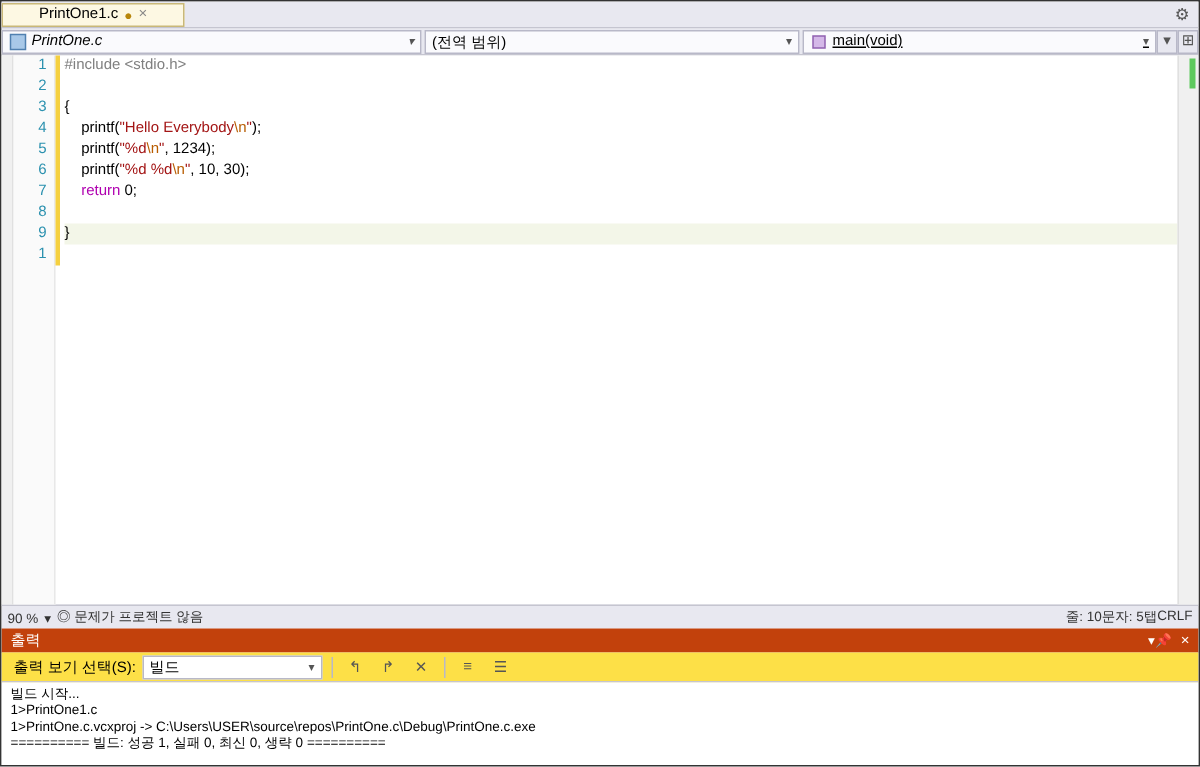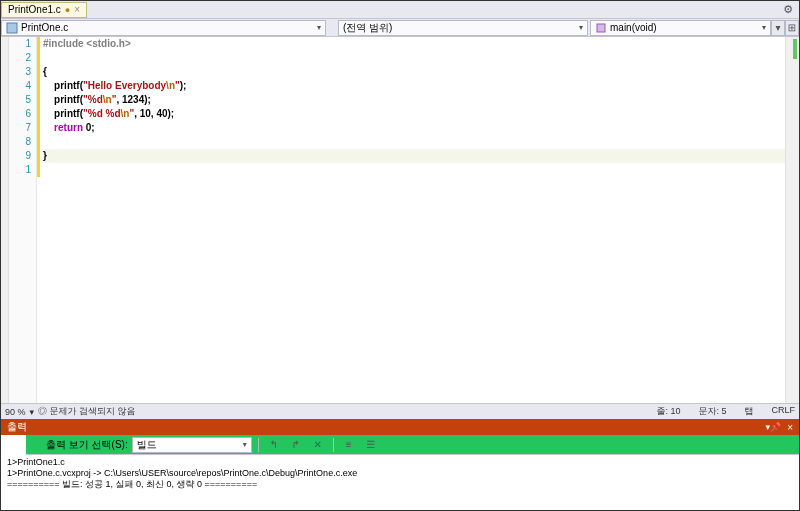--- a/index.html
+++ b/index.html
@@ -1,62 +1,62 @@
 <!DOCTYPE html>
 <html><head>
 <meta charset="utf-8">
 <style>
 * { margin: 0; padding: 0; box-sizing: border-box; font-family: "Segoe UI", Tahoma, sans-serif; }
 body { width: 800px; height: 511px; background: #fff; overflow: hidden; font-size: 10px; border: 1px solid #333; }
 
 .tab-bar { height: 18px; background: #e8e8f0; display: flex; align-items: center; border-bottom: 1px solid #c5c5d0; }
-.tab { height: 16px; padding: 1px 6px; background: #fdf8e3; border: 1px solid #c9b878; display: flex; align-items: center; gap: 4px; font-size: 10px; }
+.tab { height: 16px; padding: 1px 24px; background: #fdf8e3; border: 1px solid #c9b878; display: flex; align-items: center; gap: 4px; font-size: 10px; }
 .tab .dot { color: #b8860b; font-size: 9px; }
 .tab .close { color: #888; font-size: 10px; cursor: pointer; }
 .tab-bar .spacer { flex: 1; }
 .gear { padding: 0 6px; color: #555; font-size: 11px; }
 
 .nav-bar { height: 18px; background: #e8e8f0; display: flex; align-items: center; border-bottom: 1px solid #c5c5d0; font-size: 10px; }
 .nav-seg { display: flex; align-items: center; height: 16px; border: 1px solid #b8b8c8; background: #fafafd; padding: 0 4px; }
 .nav-icon { width: 12px; height: 12px; margin-right: 3px; }
 .nav-dd { color: #555; font-size: 8px; padding-left: 4px; }
-.nav-left { width: 325px; }
-.nav-mid { width: 250px; margin-left: 12px; }
-.nav-right { flex: 1; margin-left: 2px; }
+.nav-left { width: 280px; font-style: italic; }
+.nav-mid { width: 250px; margin-left: 2px; }
+.nav-right { flex: 1; margin-left: 2px; text-decoration: underline; }
 .split { width: 14px; text-align: center; color: #555; border: 1px solid #b8b8c8; height: 16px; line-height: 14px; }
 
 .editor { display: flex; height: 366px; background: #fff; }
 .margin-bar { width: 8px; background: #f0f0f0; border-right: 1px solid #e0e0e0; }
 .gutter { width: 28px; background: #fafafa; text-align: right; padding-right: 5px; color: #2b91af; font-family: Consolas, monospace; font-size: 10px; line-height: 14px; border-right: 1px solid #e8e8e8; }
 .gutter div { height: 14px; }
 .code-area { flex: 1; position: relative; font-family: Consolas, monospace; font-size: 10px; line-height: 14px; padding-left: 6px; }
 .code-area .yellow-bar { position: absolute; left: 0; top: 0; width: 3px; height: 140px; background: #f5d040; }
-.line { height: 14px; white-space: pre; font-weight: bold; }
+.line { height: 14px; white-space: pre; }
 .line.hl { background: #f3f6e8; }
 .kw { color: #0000ff; }
 .str { color: #a31515; }
 .inc { color: #808080; }
 .pp { color: #808080; }
 .esc { color: #b85c00; }
 .ret { color: #b000b0; }
 
 .mini-scroll { width: 14px; background: #f0f0f0; border-left: 1px solid #e0e0e0; position: relative; }
 .mini-scroll .mark { position: absolute; right: 2px; top: 2px; width: 4px; height: 20px; background: #5ec95e; }
 
 .status-strip { height: 16px; background: #e8e8f0; border-top: 1px solid #c5c5d0; display: flex; align-items: center; font-size: 9px; color: #333; padding: 0 4px; }
 .status-strip .left { display: flex; align-items: center; gap: 4px; text-align: center; }
 .status-strip .spacer { flex: 1; }
-.status-strip .right { display: flex; gap: 18px; }
+.status-strip .right { display: flex; gap: 0; }
 
 .output-header { height: 16px; background: #c2410c; color: #fff; display: flex; align-items: center; padding: 0 6px; font-size: 10px; }
 .output-header .spacer { flex: 1; }
 .output-header .pin { font-size: 9px; }
 .output-header .x { font-size: 10px; margin-left: 6px; }
 
-.output-toolbar { height: 20px; background: #22c55e; border-bottom: 1px solid #c5c5d0; display: flex; align-items: center; padding: 0 20px; gap: 4px; font-size: 10px; margin-left: 25px; }
+.output-toolbar { height: 20px; background: #fde047; border-bottom: 1px solid #c5c5d0; display: flex; align-items: center; padding: 0 8px; gap: 4px; font-size: 10px; }
 .output-toolbar .combo { height: 16px; border: 1px solid #b8b8c8; background: #fff; width: 120px; display: flex; align-items: center; padding: 0 4px; }
 .output-toolbar .combo .dd { margin-left: auto; color: #555; font-size: 8px; }
 .output-toolbar .sep { width: 1px; height: 14px; background: #b8b8c8; margin: 0 2px; }
 .output-toolbar .tbtn { width: 18px; height: 16px; display: flex; align-items: center; justify-content: center; color: #555; font-size: 10px; }
 
 .output-body { height: 55px; background: #fff; font-family: Consolas, monospace; font-size: 9px; line-height: 11px; color: #000; padding: 2px 6px; overflow: hidden; }
 .output-body div { white-space: pre; }
 
 .bottom-tabs { height: 18px; background: #3a4a7a; display: flex; align-items: flex-start; padding: 0 2px; }
 .btab { height: 16px; padding: 1px 8px; font-size: 10px; color: #fff; margin-right: 2px; }
@@ -112,35 +112,35 @@
     <div>9</div>
     <div>1</div>
   </div>
   <div class="code-area">
     <div class="yellow-bar"></div>
     <div class="line"><span class="pp">#include </span><span class="inc">&lt;stdio.h&gt;</span></div>
     <div class="line"></div>
     <div class="line">{</div>
     <div class="line"><span>    printf(</span><span class="str">"Hello Everybody</span><span class="esc">\n</span><span class="str">"</span><span>);</span></div>
     <div class="line"><span>    printf(</span><span class="str">"%d</span><span class="esc">\n</span><span class="str">"</span><span>, 1234);</span></div>
-    <div class="line"><span>    printf(</span><span class="str">"%d %d</span><span class="esc">\n</span><span class="str">"</span><span>, 10, 40);</span></div>
+    <div class="line"><span>    printf(</span><span class="str">"%d %d</span><span class="esc">\n</span><span class="str">"</span><span>, 10, 30);</span></div>
     <div class="line"><span class="ret">    return </span><span>0;</span></div>
     <div class="line"></div>
     <div class="line hl">}</div>
   </div>
   <div class="mini-scroll">
     <div class="mark"></div>
   </div>
 </div>
 
 <div class="status-strip">
   <div class="left">
     <span>90 %</span>
     <span>▾</span>
-    <span>◎ 문제가 검색되지 않음</span>
+    <span>◎ 문제가 프로젝트 않음</span>
   </div>
   <div class="spacer"></div>
   <div class="right">
     <span>줄: 10</span>
     <span>문자: 5</span>
     <span>탭</span>
     <span>CRLF</span>
   </div>
 </div>
 
@@ -161,20 +161,21 @@
   <div class="sep"></div>
   <div class="tbtn">↰</div>
   <div class="tbtn">↱</div>
   <div class="tbtn">✕</div>
   <div class="sep"></div>
   <div class="tbtn">≡</div>
   <div class="tbtn">☰</div>
 </div>
 
 <div class="output-body">
+  <div>빌드 시작...</div>
   <div>1&gt;PrintOne1.c</div>
   <div>1&gt;PrintOne.c.vcxproj -&gt; C:\Users\USER\source\repos\PrintOne.c\Debug\PrintOne.c.exe</div>
   <div>========== 빌드: 성공 1, 실패 0, 최신 0, 생략 0 ==========</div>
 </div>
 
 <div class="bottom-tabs">
   <div class="btab">오류 목록</div>
   <div class="btab active">출력</div>
 </div>
 

